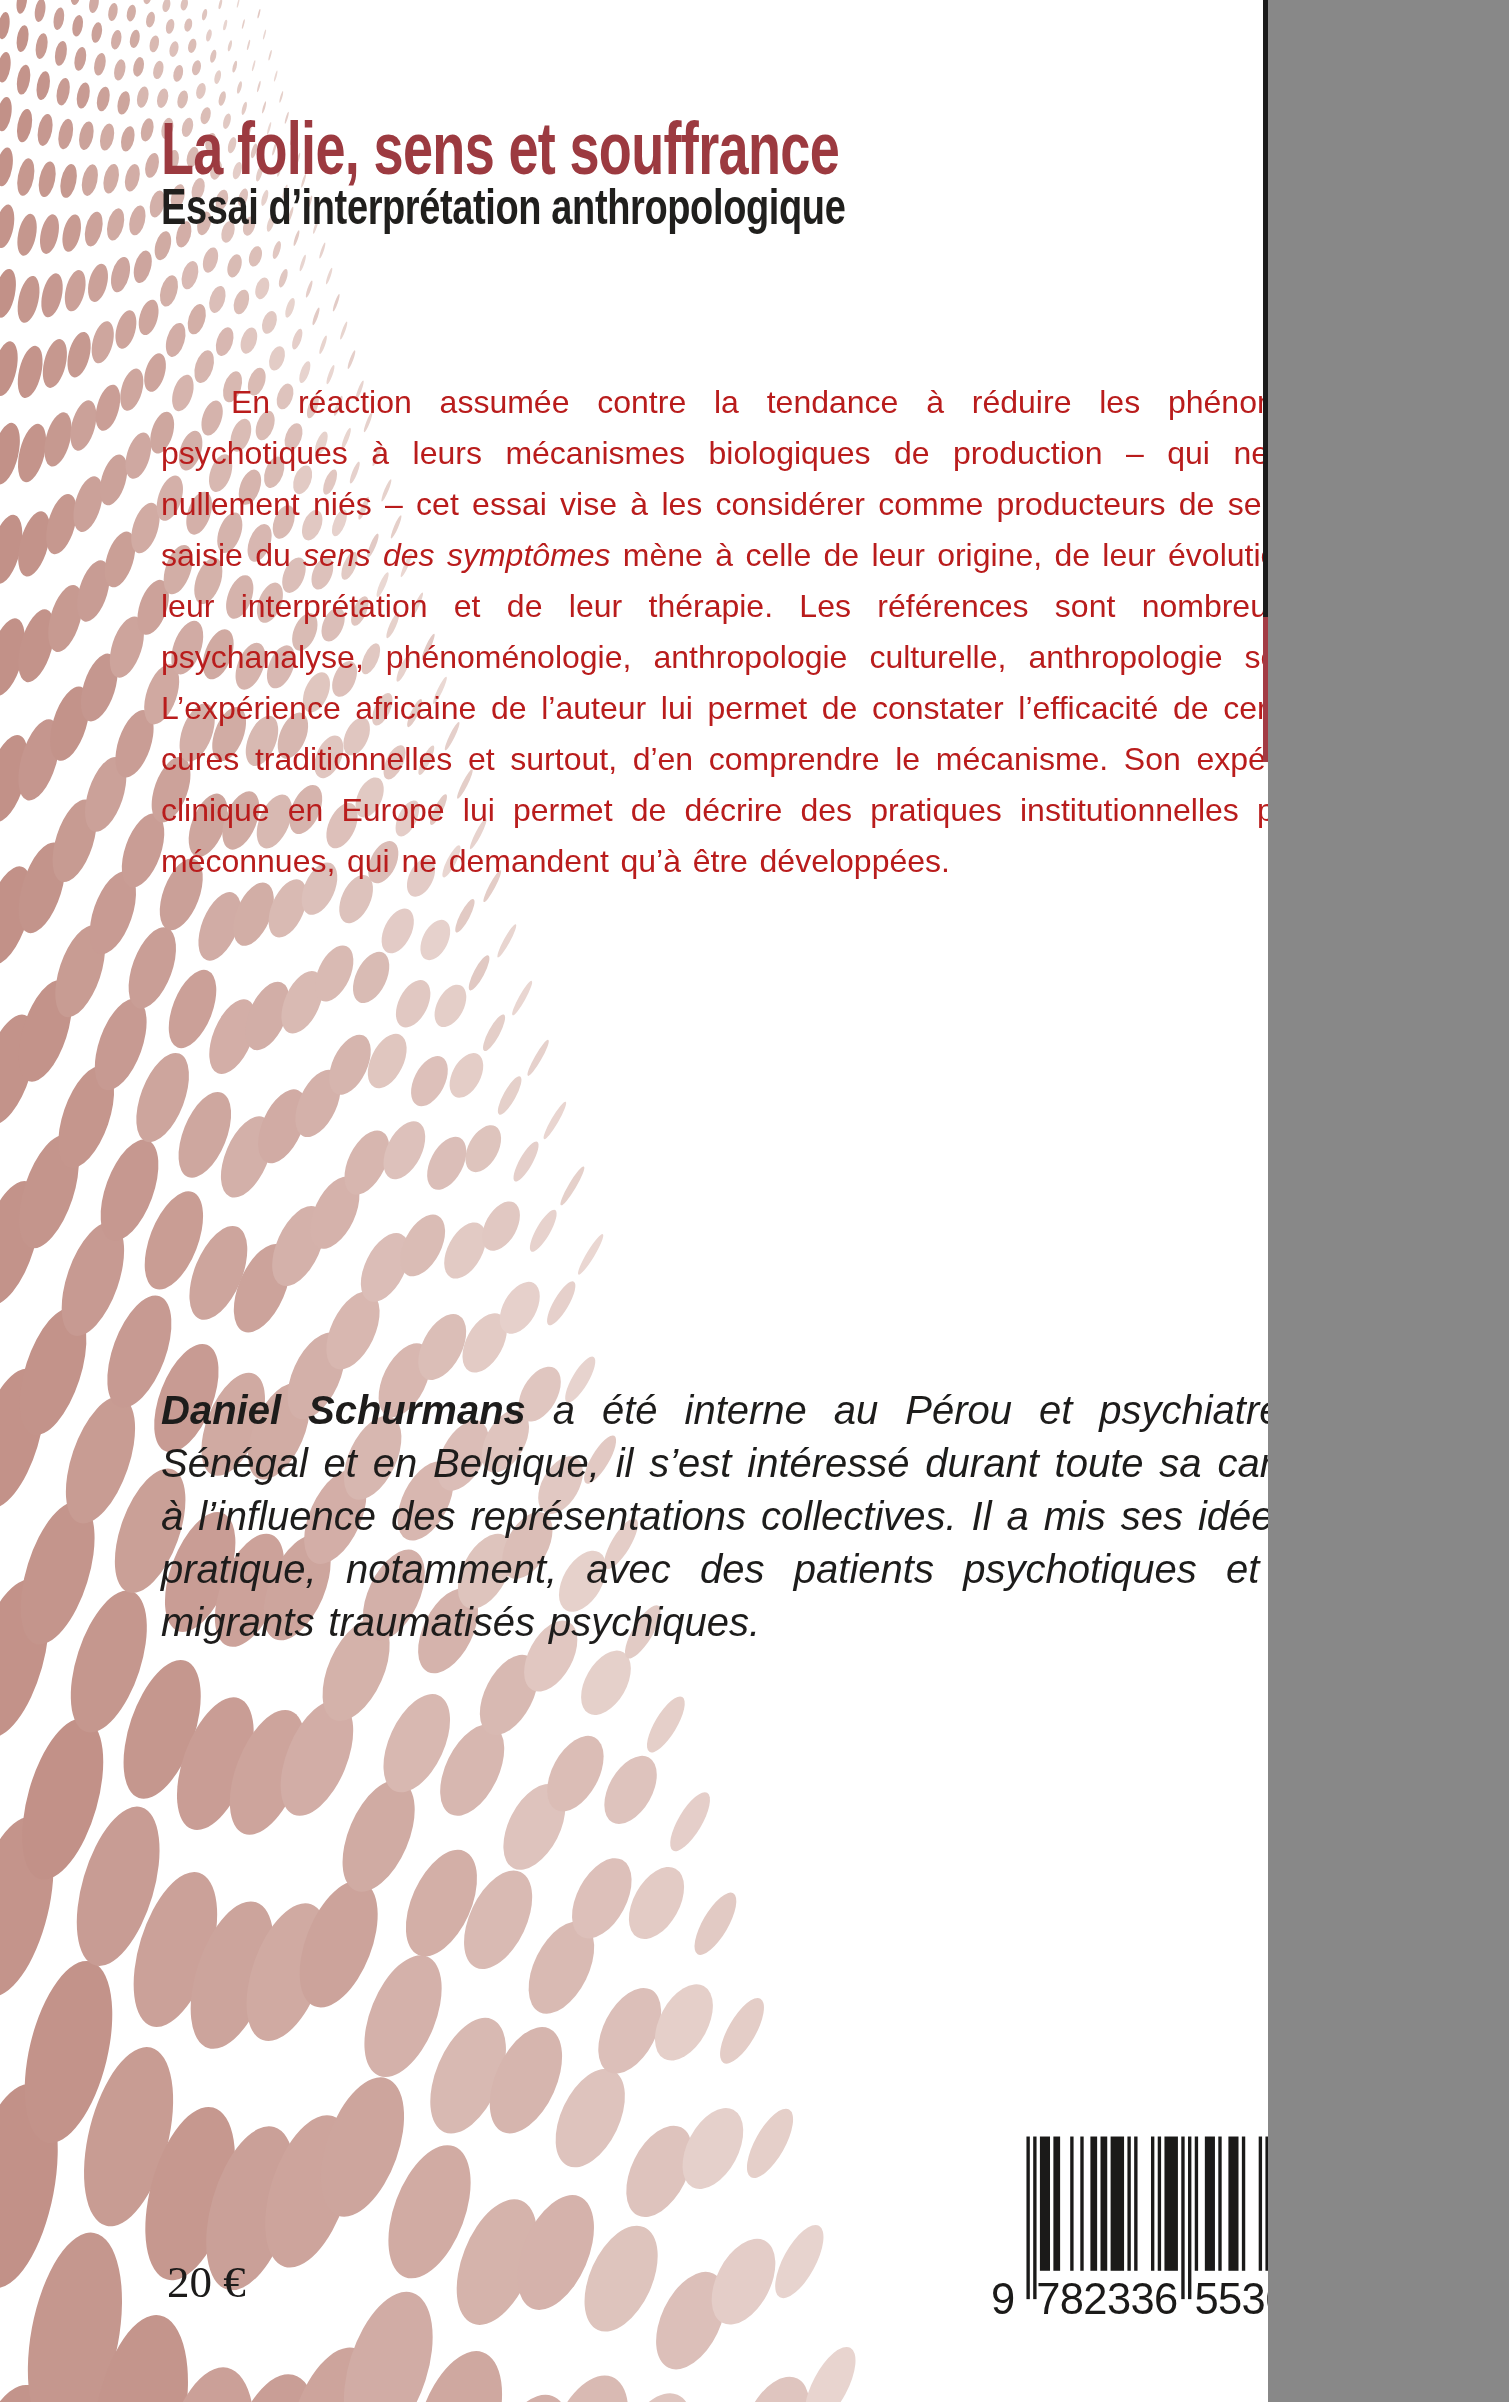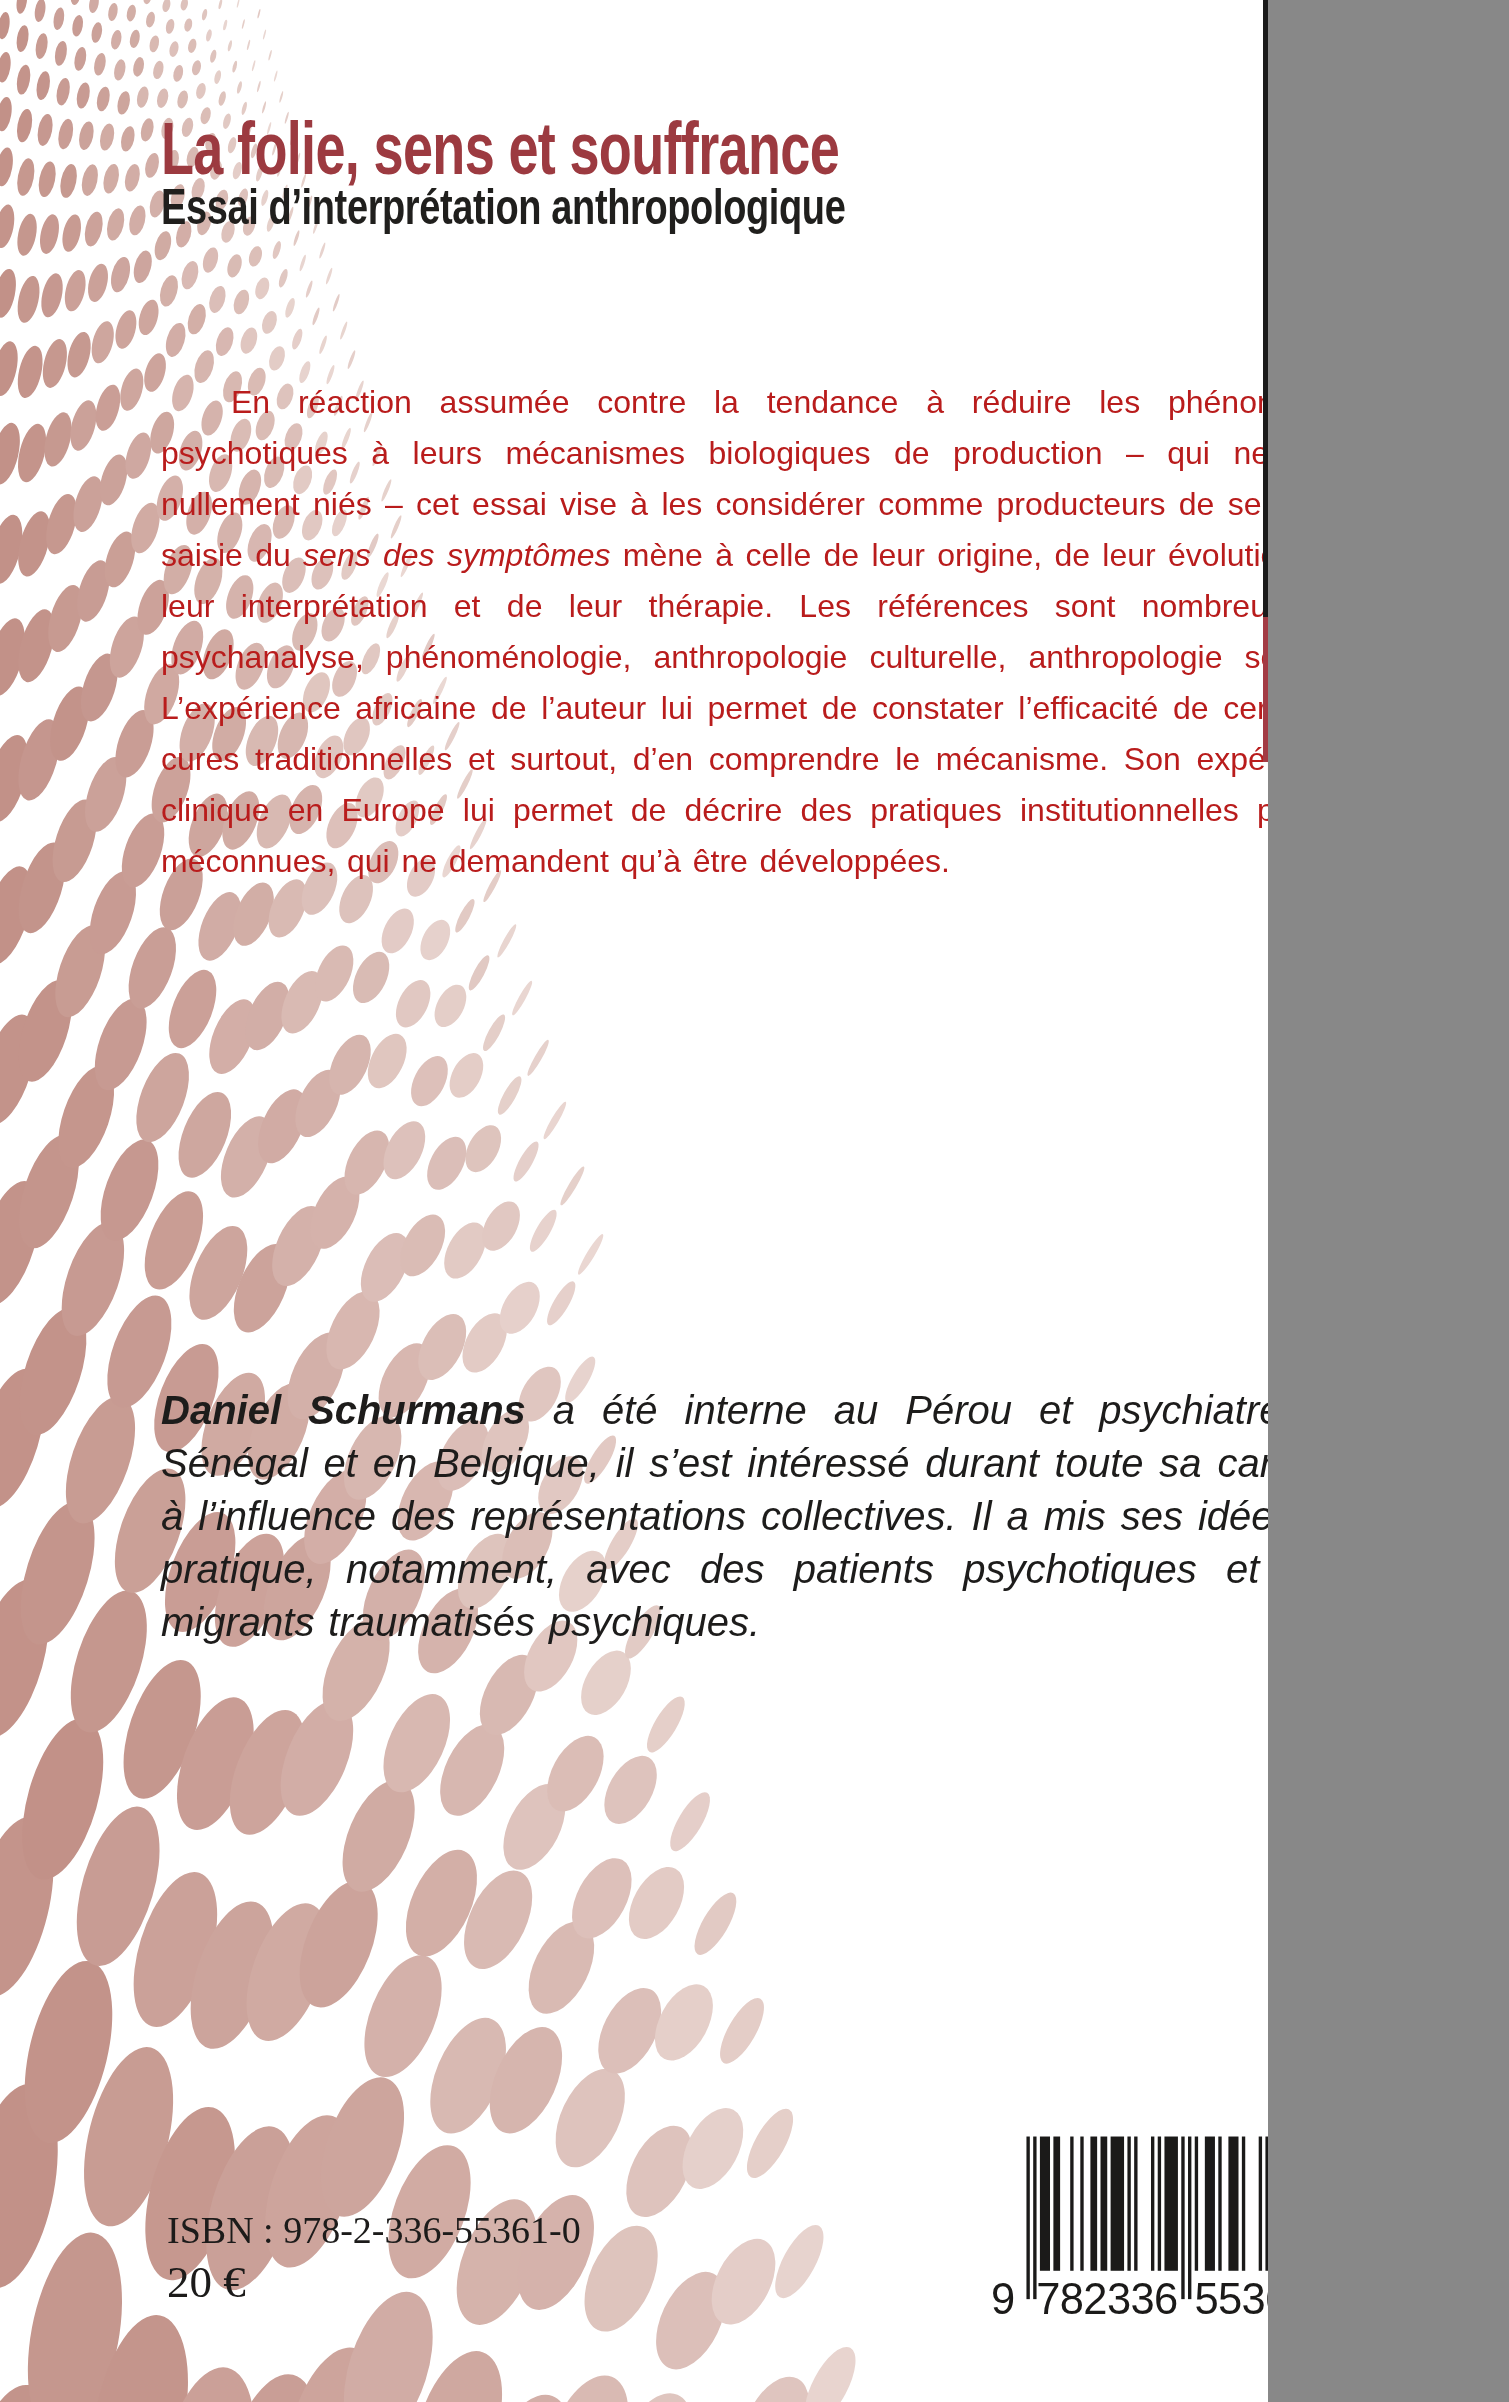--- a/index.html
+++ b/index.html
@@ -529,21 +529,20 @@
     </svg>
 
   <div class="layer title" style="color: rgb(156, 58, 64);">La folie, sens et souffrance</div>
 
   <div class="layer subtitle">Essai d’interprétation anthropologique</div>
 
   <div class="layer synopsis"><span class="seg-normal">En réaction assumée contre la tendance à réduire les phénomènes psychotiques à leurs mécanismes biologiques de production – qui ne sont nullement niés – cet essai vise à les considérer comme producteurs de sens. La saisie du </span><span class="seg-italic" style="font-style: italic;">sens des symptômes</span><span class="seg-normal"> mène à celle de leur origine, de leur évolution, de leur interprétation et de leur thérapie. Les références sont nombreuses : psychanalyse, phénoménologie, anthropologie culturelle, anthropologie sociale. L’expérience africaine de l’auteur lui permet de constater l’efficacité de certaines cures traditionnelles et surtout, d’en comprendre le mécanisme. Son expérience clinique en Europe lui permet de décrire des pratiques institutionnelles parfois méconnues, qui ne demandent qu’à être développées.</span></div>
 
   <div class="layer bio"><span class="seg-bold" style="font-weight: bold;">Daniel Schurmans</span><span class="seg-normal"> a été interne au Pérou et psychiatre au Sénégal et en Belgique, il s’est intéressé durant toute sa carrière à l’influence des représentations collectives. Il a mis ses idées en pratique, notamment, avec des patients psychotiques et des migrants traumatisés psychiques.</span></div>
 
-  <div class="layer isbn">ISBN : 978-2-336-55361-0</div>
 
   <div class="layer price">20 €</div>
 
   <div class="layer barcode-wrap">
     <svg id="barcode-svg" width="416" height="227" viewBox="0 0 440 240" xmlns="http://www.w3.org/2000/svg" aria-hidden="true">
         <rect x="65.00" y="28" width="3.56" height="172" fill="#1b1a19"></rect>
         <rect x="72.12" y="28" width="3.56" height="172" fill="#1b1a19"></rect>
         <rect x="79.24" y="28" width="10.68" height="142" fill="#1b1a19"></rect>
         <rect x="93.48" y="28" width="7.12" height="142" fill="#1b1a19"></rect>
         <rect x="111.28" y="28" width="3.56" height="142" fill="#1b1a19"></rect>

